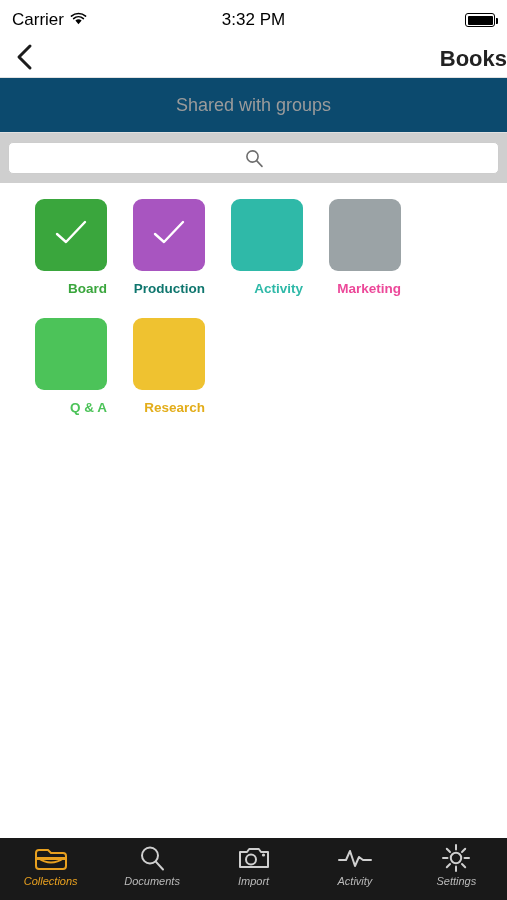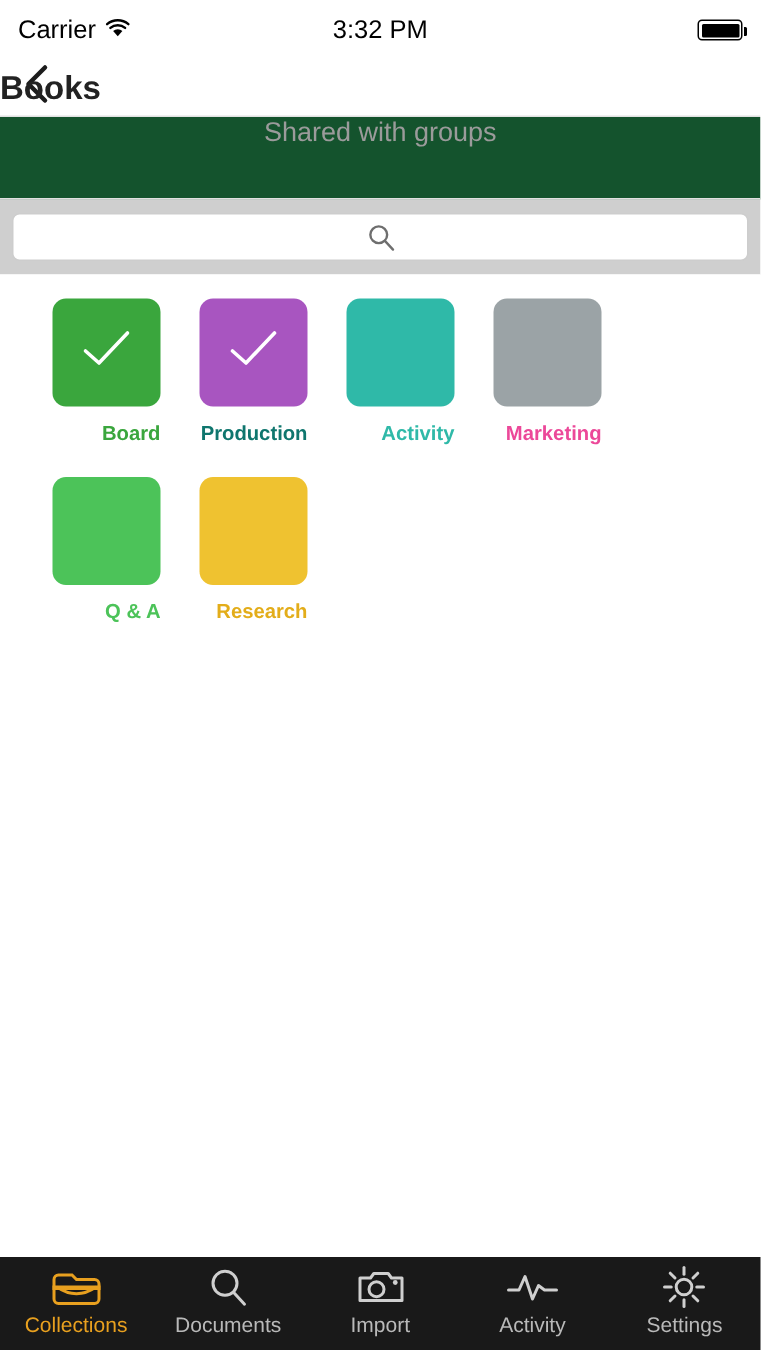--- a/index.html
+++ b/index.html
@@ -71,34 +71,34 @@
   .back-btn {
     width: 50px;
     display: flex;
     align-items: center;
     justify-content: center;
     cursor: pointer;
   }
   .nav-title {
     position: absolute;
     left: 0; right: 0;
-    text-align: left;
+    text-align: right;
     font-size: 22px;
     font-weight: bold;
     color: #222;
     pointer-events: none;
   }
 
   
   .subtitle-bar {
     height: 55px;
     display: flex;
-    align-items: flex-start;
+    align-items: center;
     justify-content: center;
-    background: #14532d;
+    background: #0c4a6e;
     border-bottom: 1px solid #e0e0e0;
   }
   .subtitle {
     font-size: 18px;
     color: #9b9b9b;
   }
 
   
   .search-bar {
     height: 50px;
@@ -191,22 +191,23 @@
   .tab-item {
     flex: 1;
     display: flex;
     flex-direction: column;
     align-items: center;
     justify-content: flex-start;
     gap: 3px;
     cursor: pointer;
   }
   .tab-label {
-    font-size: 14px;
+    font-size: 11px;
     color: #b9b9b9;
+    font-style: italic;
   }
   .tab-item.active .tab-label { color: #e8a01f; }
   .tab-icon { height: 28px; display: flex; align-items: center; justify-content: center; }
 </style>
 </head>
 <body>
 
 <div class="status-bar">
   <div class="status-left">
     <span>Carrier</span>

